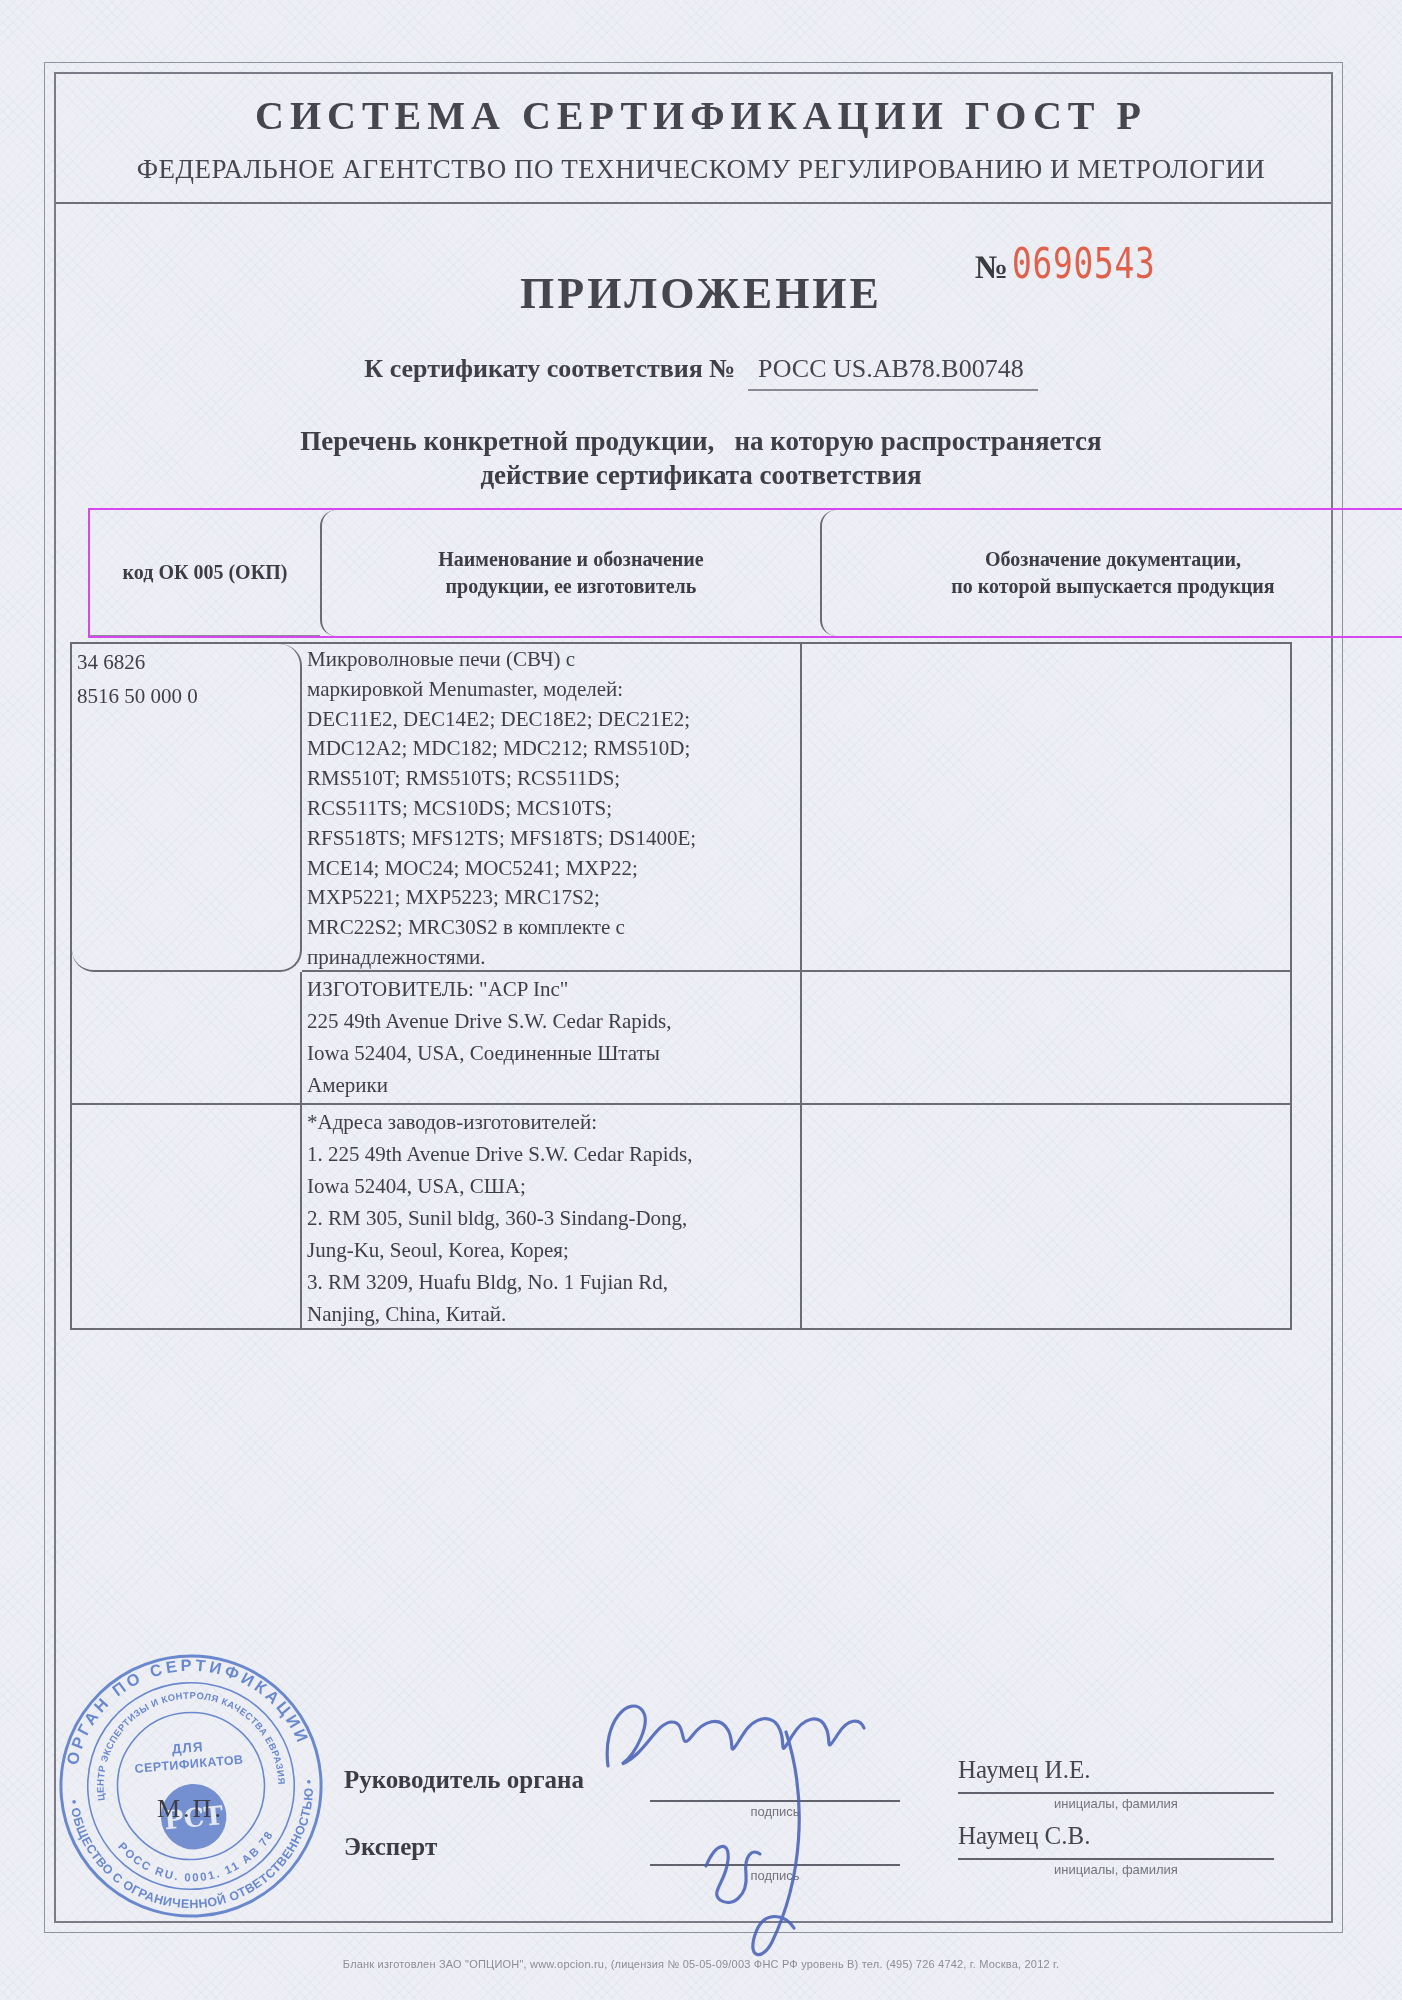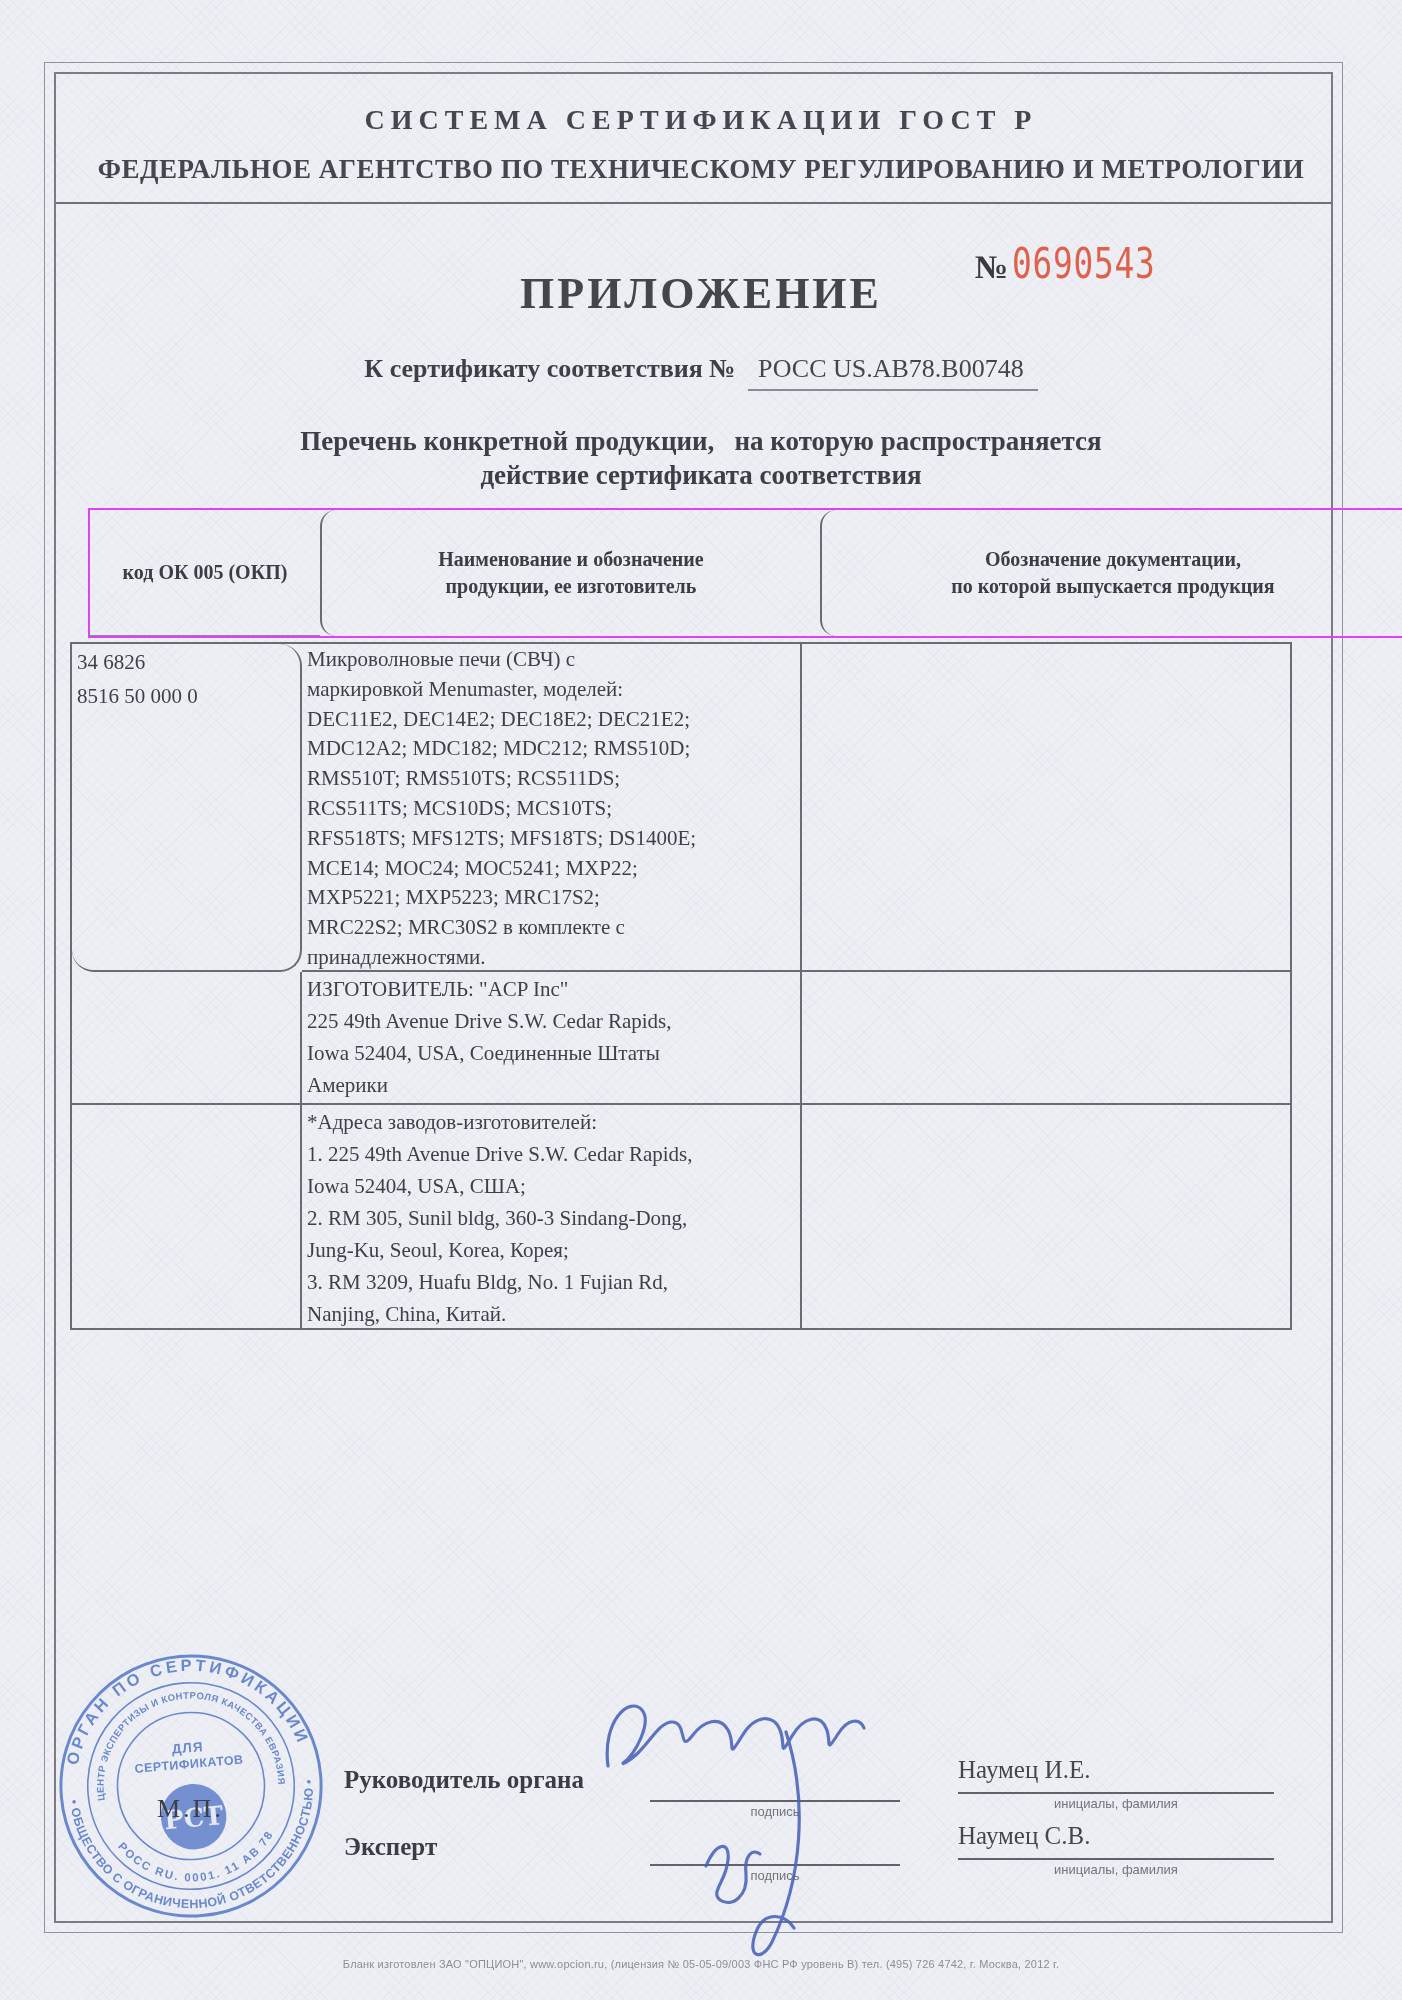--- a/index.html
+++ b/index.html
@@ -8,22 +8,22 @@
     font-family:"Liberation Serif","DejaVu Serif",serif;
     background:
       repeating-linear-gradient(45deg, rgba(110,120,170,0.045) 0 1px, transparent 1px 7px),
       repeating-linear-gradient(-45deg, rgba(110,120,170,0.045) 0 1px, transparent 1px 7px),
       #edeff4;
     color:#3f3f47;
   }
   .abs{position:absolute;}
   .frame-outer{left:44px;top:62px;width:1299px;height:1871px;border:1.5px solid #8f939e;box-sizing:border-box;}
   .frame-inner{left:54px;top:72px;width:1279px;height:1851px;border:2px solid #7b7b86;box-sizing:border-box;}
-  .doc-h1{left:0;top:104px;width:100%;text-align:center;font-size:28px;font-weight:bold;letter-spacing:6px;color:#46464e;}
-  .doc-h2{left:0;top:154px;width:100%;text-align:center;font-size:27px;font-weight:bold;letter-spacing:0.5px;color:#46464e;}
+  .doc-h1{left:0;top:92px;width:100%;text-align:center;font-size:40px;font-weight:bold;letter-spacing:6px;color:#46464e;}
+  .doc-h2{left:0;top:154px;width:100%;text-align:center;font-size:27px;font-weight:normal;letter-spacing:0.5px;color:#46464e;}
   .header-rule{left:56px;top:202px;width:1275px;height:0;border-top:2px solid #6f6f78;}
   .number-row{left:975px;top:243px;white-space:nowrap;}
   .number-row .no-sign{font-size:33px;font-weight:bold;color:#3a3a40;vertical-align:baseline;}
   .number-row .no-value{
     display:inline-block;font-family:"DejaVu Sans Mono",monospace;font-size:42px;line-height:42px;
     color:#df614c;letter-spacing:1px;transform:scale(0.78,1);transform-origin:left bottom;vertical-align:baseline;
   }
   .doc-title{left:0;top:268px;width:100%;text-align:center;font-size:44px;font-weight:bold;letter-spacing:3px;color:#45454c;}
   .cert-line{left:0;top:354px;width:100%;text-align:center;font-size:26px;white-space:nowrap;}
   .cert-line .cert-label{font-weight:bold;color:#3f3f47;}

